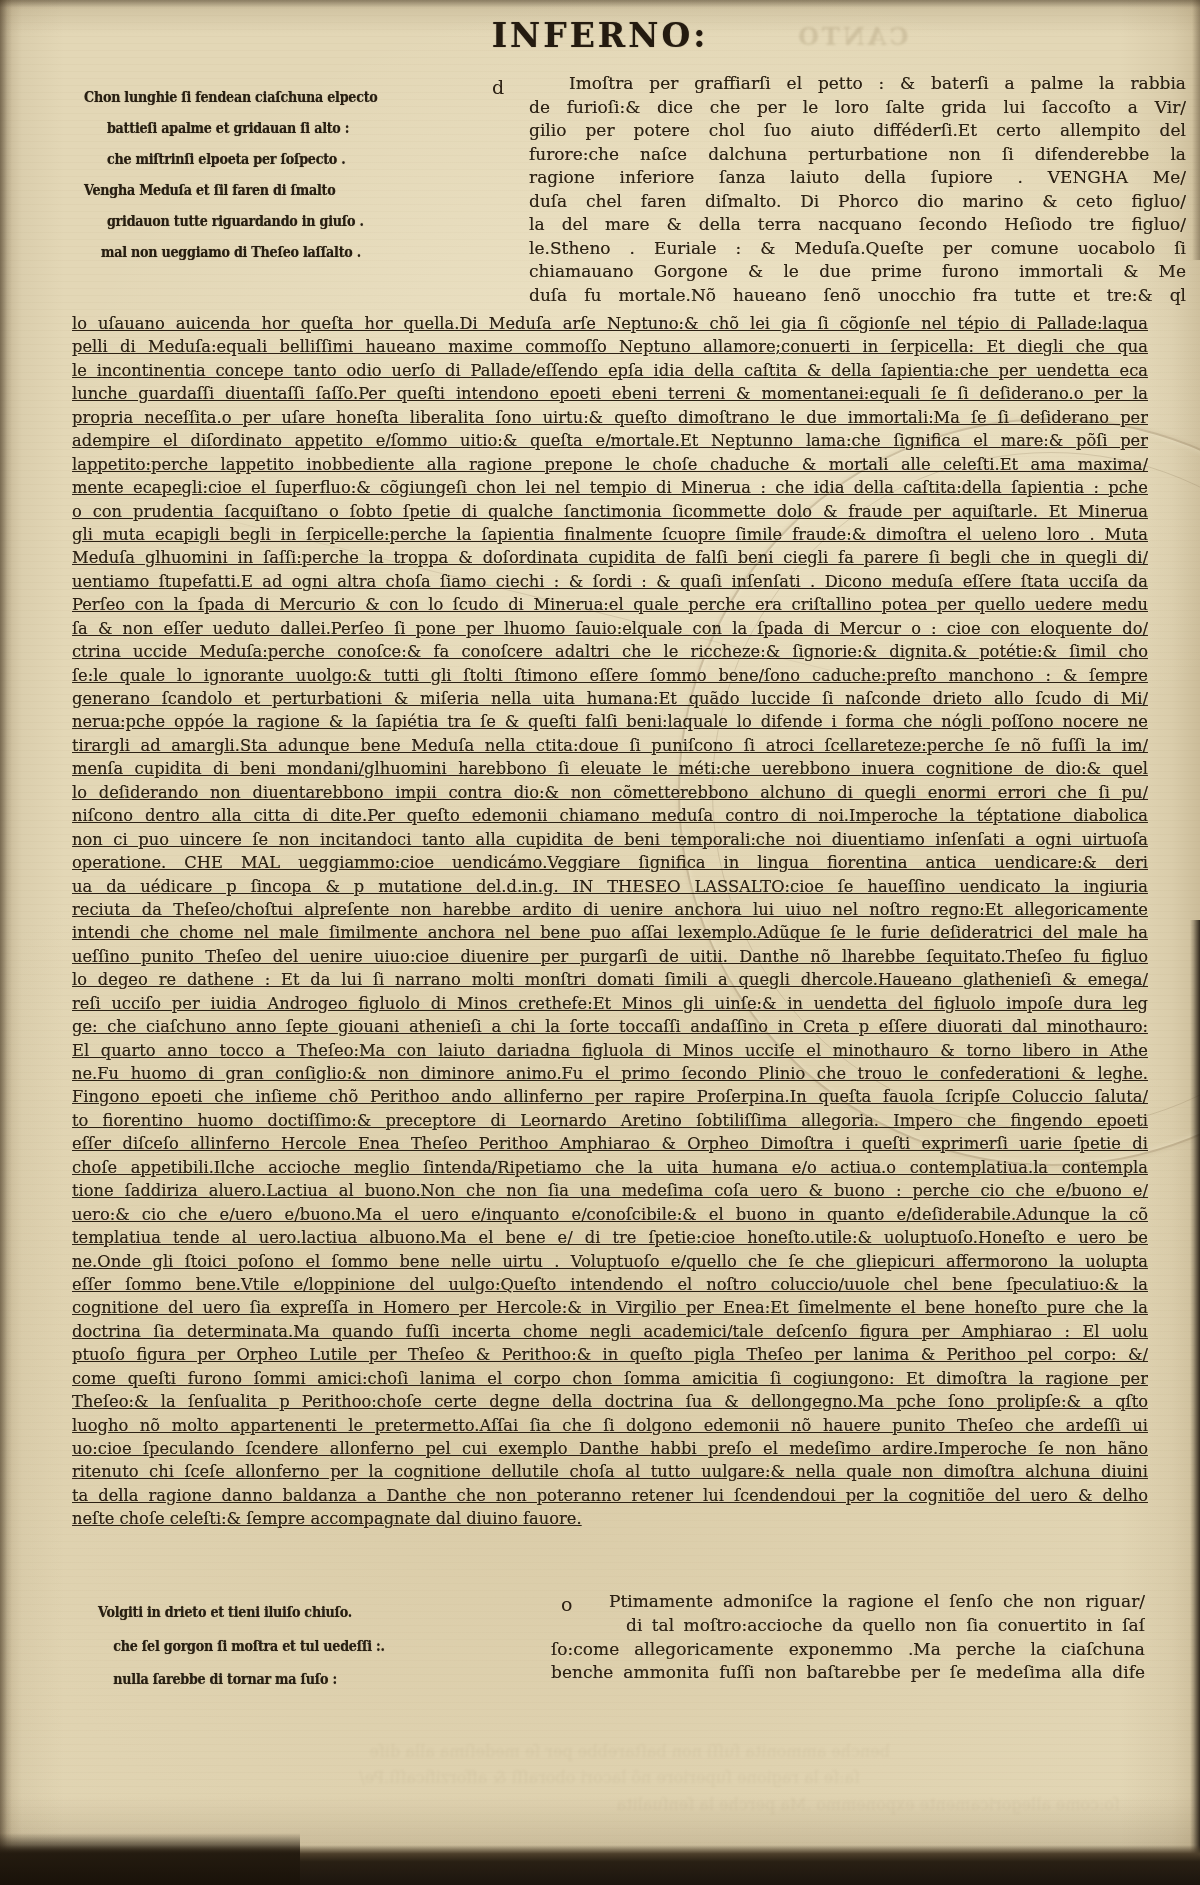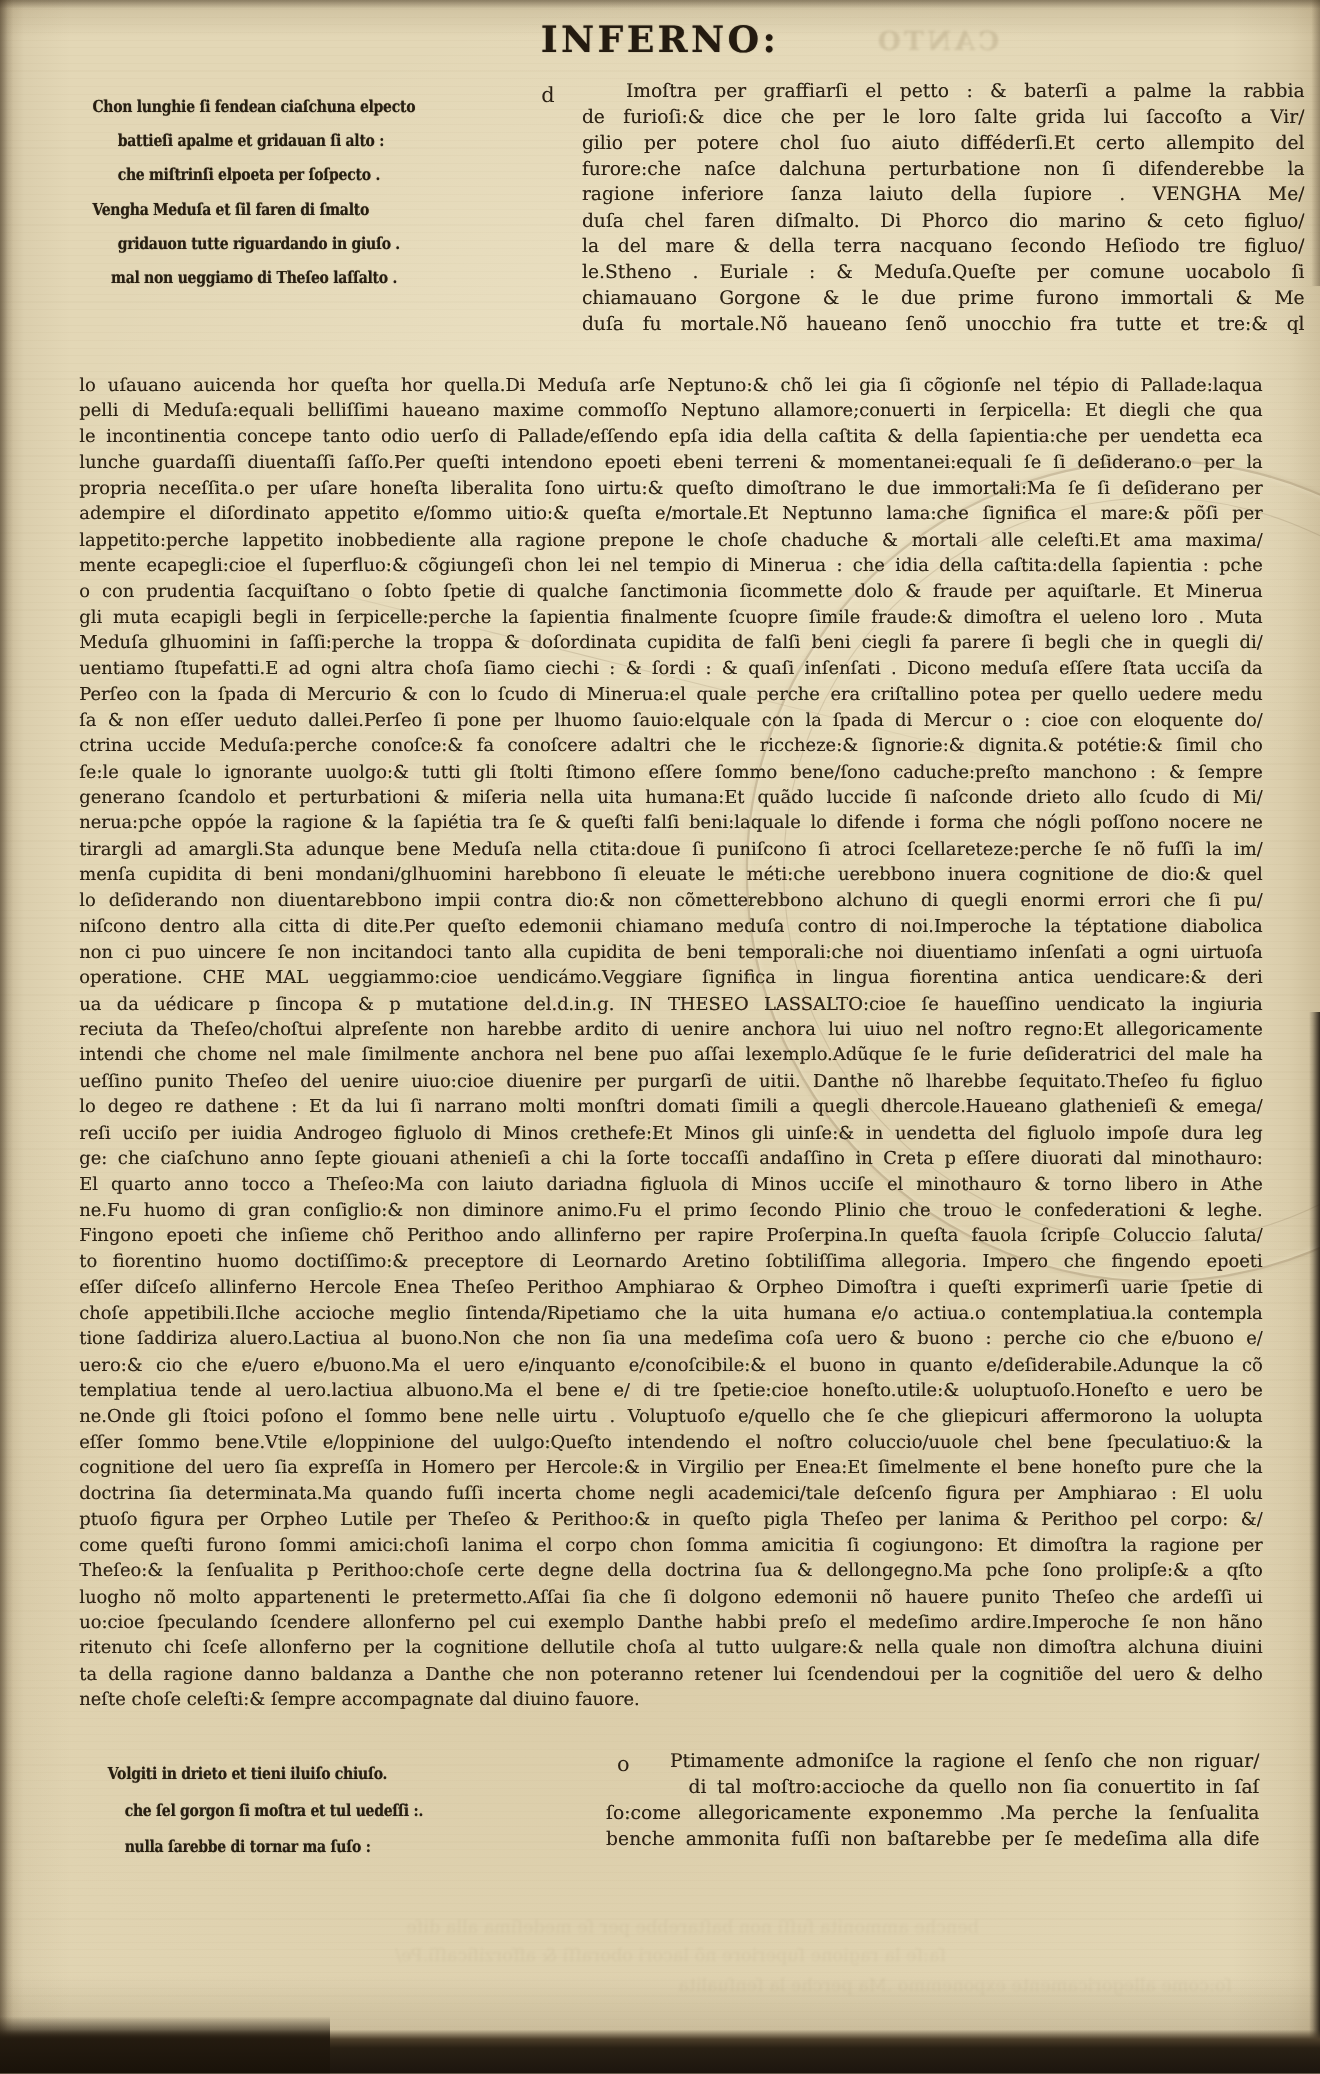--- a/index.html
+++ b/index.html
@@ -41,22 +41,22 @@
   .comm-top .line{line-height:23.5px;height:23.5px;}
   .comm-bottom{left:551px;top:1590px;width:594px;font-size:17px;}
   .comm-bottom .line{line-height:23.8px;height:23.8px;}
   .line.cin1{padding-left:40px;}
   .line.cbin1{padding-left:58px;}
   .line.cbin2{padding-left:75px;}
   .guide-letter{font-size:19px;color:#2c2114;}
   .guide-d{left:492px;top:76px;}
   .guide-o{left:561px;top:1593px;}
   
-  .main-block{left:72px;top:338px;width:1076px;font-size:16.3px;
-    text-shadow:0 0 0.6px rgba(44,33,20,.5);}
+  .main-block{left:72px;top:312px;width:1076px;font-size:16.3px;
+    text-shadow:0 0 0.6px rgba(44,33,20,.5);text-decoration:underline;}
   .main-block .line{line-height:23.45px;height:23.45px;text-align:justify;
     text-align-last:justify;overflow:hidden;}
   .main-block .line.short{text-align-last:left;}
   
   .stamp{border-radius:50%;pointer-events:none;}
   .stamp-outer{left:678px;top:418px;width:744px;height:744px;
     border:2px solid rgba(122,102,68,0.26);
     box-shadow:inset 0 0 6px rgba(255,248,225,0.35), 0 0 4px rgba(120,100,66,0.12);}
   .stamp-inner{left:712px;top:452px;width:676px;height:676px;
     border:1.5px solid rgba(122,102,68,0.20);}
@@ -176,21 +176,21 @@
   <div class="abs verse verse-bottom">
       <div class="line">Volgiti in drieto et tieni iluiſo chiuſo.</div>
       <div class="line inb">che ſel gorgon ſi moſtra et tul uedeſſi :.</div>
       <div class="line inb">nulla ſarebbe di tornar ma ſuſo :</div>
     </div>
 
   <div class="abs guide-letter guide-o">o</div>
   <div class="abs comm comm-bottom">
       <div class="line cbin1">Ptimamente admoniſce la ragione el ſenſo che non riguar/</div>
       <div class="line cbin2">di tal moſtro:accioche da quello non ſia conuertito in ſaſ</div>
-      <div class="line">ſo:come allegoricamente exponemmo .Ma perche la ſenſualita</div>
+      <div class="line">ſo:come allegoricamente exponemmo .Ma perche la ciaſchuna</div>
       <div class="line">benche ammonita fuſſi non baſtarebbe per ſe medeſima alla dife</div>
     </div>
 
   <div class="abs ghost-line ghost-1">benche ammonita fuſſi non baſtarebbe per ſe medeſima alla dife</div>
   <div class="abs ghost-line ghost-2">ſa:ſe la ragione ſuperiore nõ lacori oboraſſi &amp; afforzificaſſi.Pe/</div>
   <div class="abs ghost-line ghost-3">ſo:come allegoricamente exponemmo .Ma perche la ſenſualita</div>
 
   <div class="abs edge-top"></div>
   <div class="abs edge-left"></div>
   <div class="abs edge-right-corner"></div>

